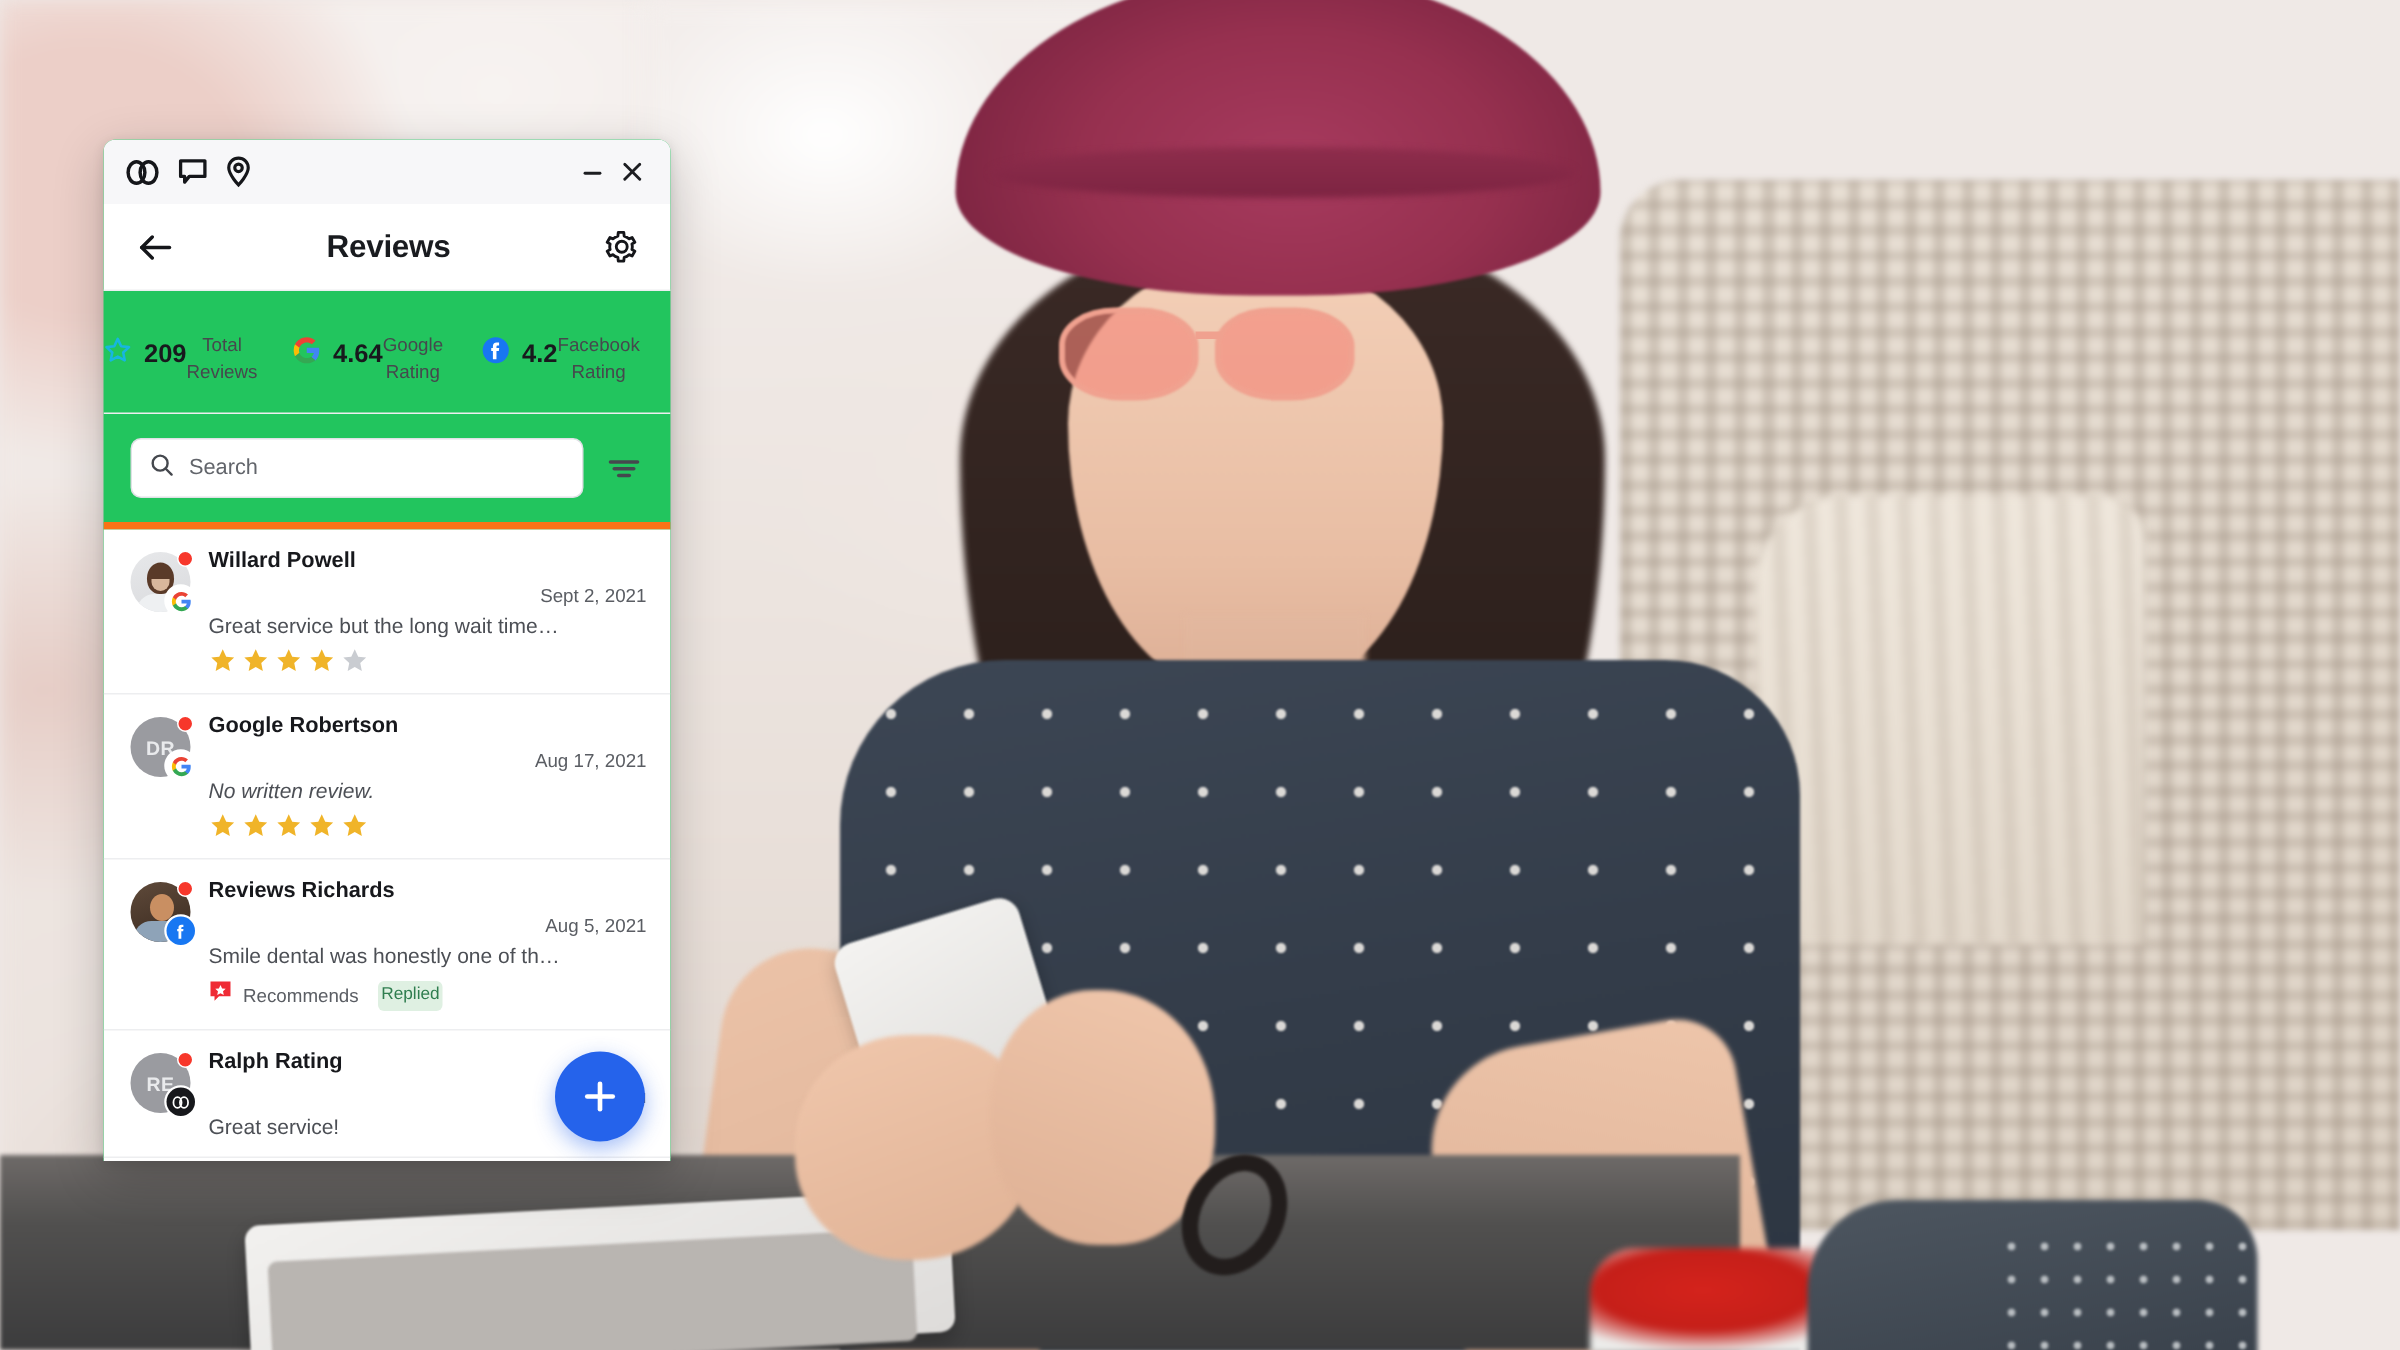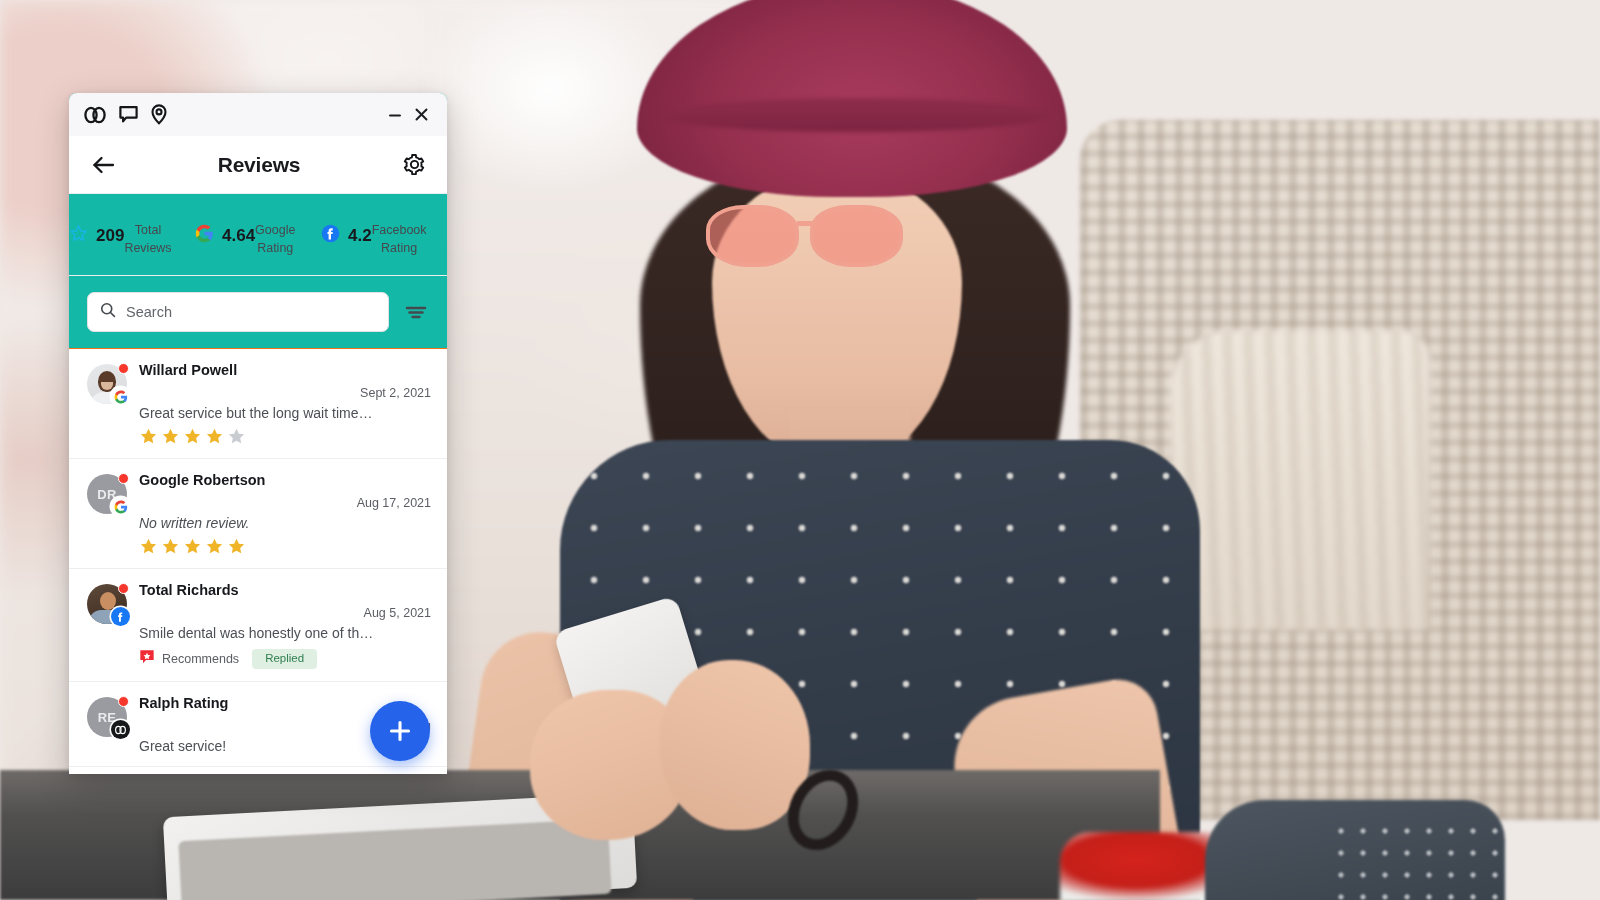--- a/index.html
+++ b/index.html
@@ -189,21 +189,21 @@
     background: radial-gradient(ellipse at 40% 40%, #d4231c 0%, #c51f19 45%, rgba(230,230,228,0) 70%), #ececea;
     border-radius: 30px 20px 0 0;
     filter: blur(2px);
   }
 
   
   #app-window {
     position: absolute;
     left: 69px; top: 93px;
     width: 378px; height: 681px;
-    background: #14b8a6;
+    background: #22c55e;
     border-radius: 8px 8px 0 0;
     box-shadow: 0 10px 34px rgba(0,0,0,.20), 0 2px 8px rgba(0,0,0,.10);
     overflow: hidden;
     display: flex; flex-direction: column;
   }
 
   
   .titlebar {
     height: 43px; background: #f7f7f9;
     display: flex; align-items: center;
@@ -245,21 +245,21 @@
   .stat-val { font-size: 17px; font-weight: bold; color: #18191d; }
   .stat-lbl {
     margin-top: 7px; font-size: 12.5px; color: #46484d;
     text-align: center; line-height: 1.45;
   }
 
   
   .searchrow {
     display: flex; align-items: center; gap: 14px;
     padding: 16px 18px 16px 18px;
-    border-bottom: 1px solid #f97316;
+    border-bottom: 5px solid #f97316;
     flex: 0 0 auto;
   }
   .searchbox {
     flex: 1; height: 40px;
     border: 1px solid #dfe1e5; border-radius: 7px;
     display: flex; align-items: center; gap: 10px;
     padding: 0 12px; background: #fff;
   }
   .searchbox input {
     border: none; outline: none; flex: 1;
@@ -333,21 +333,21 @@
     white-space: nowrap; overflow: hidden; text-overflow: ellipsis;
   }
   .rv-text.italic { font-style: italic; color: #4c4f55; }
   .rv-stars { margin-top: 6px; display: flex; gap: 3px; }
   .rv-meta { margin-top: 8px; display: flex; align-items: center; gap: 13px; }
   .rec-badge { display: flex; align-items: center; gap: 7px; }
   .rec-label { font-size: 12.5px; color: #5a5d63; }
   .pill {
     font-size: 11.5px; color: #2f7d4f;
     background: #dff0e2; border-radius: 4px;
-    padding: 3px 13px; line-height: 1.2;
+    padding: 3px 2px; line-height: 1.2;
   }
 
   
   .fab {
     position: absolute; right: 17px; bottom: 13px;
     width: 60px; height: 60px; border-radius: 50%;
     background: #2563eb;
     display: flex; align-items: center; justify-content: center;
     box-shadow: 0 5px 14px rgba(37,99,235,.42);
     cursor: pointer;
@@ -604,21 +604,21 @@
         </div>
         <div class="dot-badge"></div>
         <div class="src-badge fb">
           <svg width="15" height="15" viewBox="0 0 24 24">
             <path d="M14.6 12.6h-2v7.8h-3v-7.8H8.2V10h1.4V8.6c0-1.9 1.1-3.1 3.2-3.1h2v2.6h-1.3c-.6 0-.9.3-.9.9V10h2.3z" fill="#fff"></path>
           </svg>
         </div>
       </div>
       <div class="rv-body">
         <div class="rv-top">
-          <span class="rv-name">Total Richards</span>
+          <span class="rv-name">Reviews Richards</span>
           <span class="rv-date">Aug 5, 2021</span>
         </div>
         <div class="rv-text">Smile dental was honestly one of th…</div>
         <div class="rv-meta">
           <span class="rec-badge">
             <span>
               <svg width="16" height="16" viewBox="0 0 18 18">
                 <path d="M1.5 1.5h15v11h-8.6L4.5 16v-3.5H1.5z" fill="#ef2b35"></path>
                 <path d="M9 4.2l1.2 2.5 2.7.3-2 1.9.55 2.7L9 10.3l-2.45 1.3.55-2.7-2-1.9 2.7-.3z" fill="#fff"></path>
               </svg>

